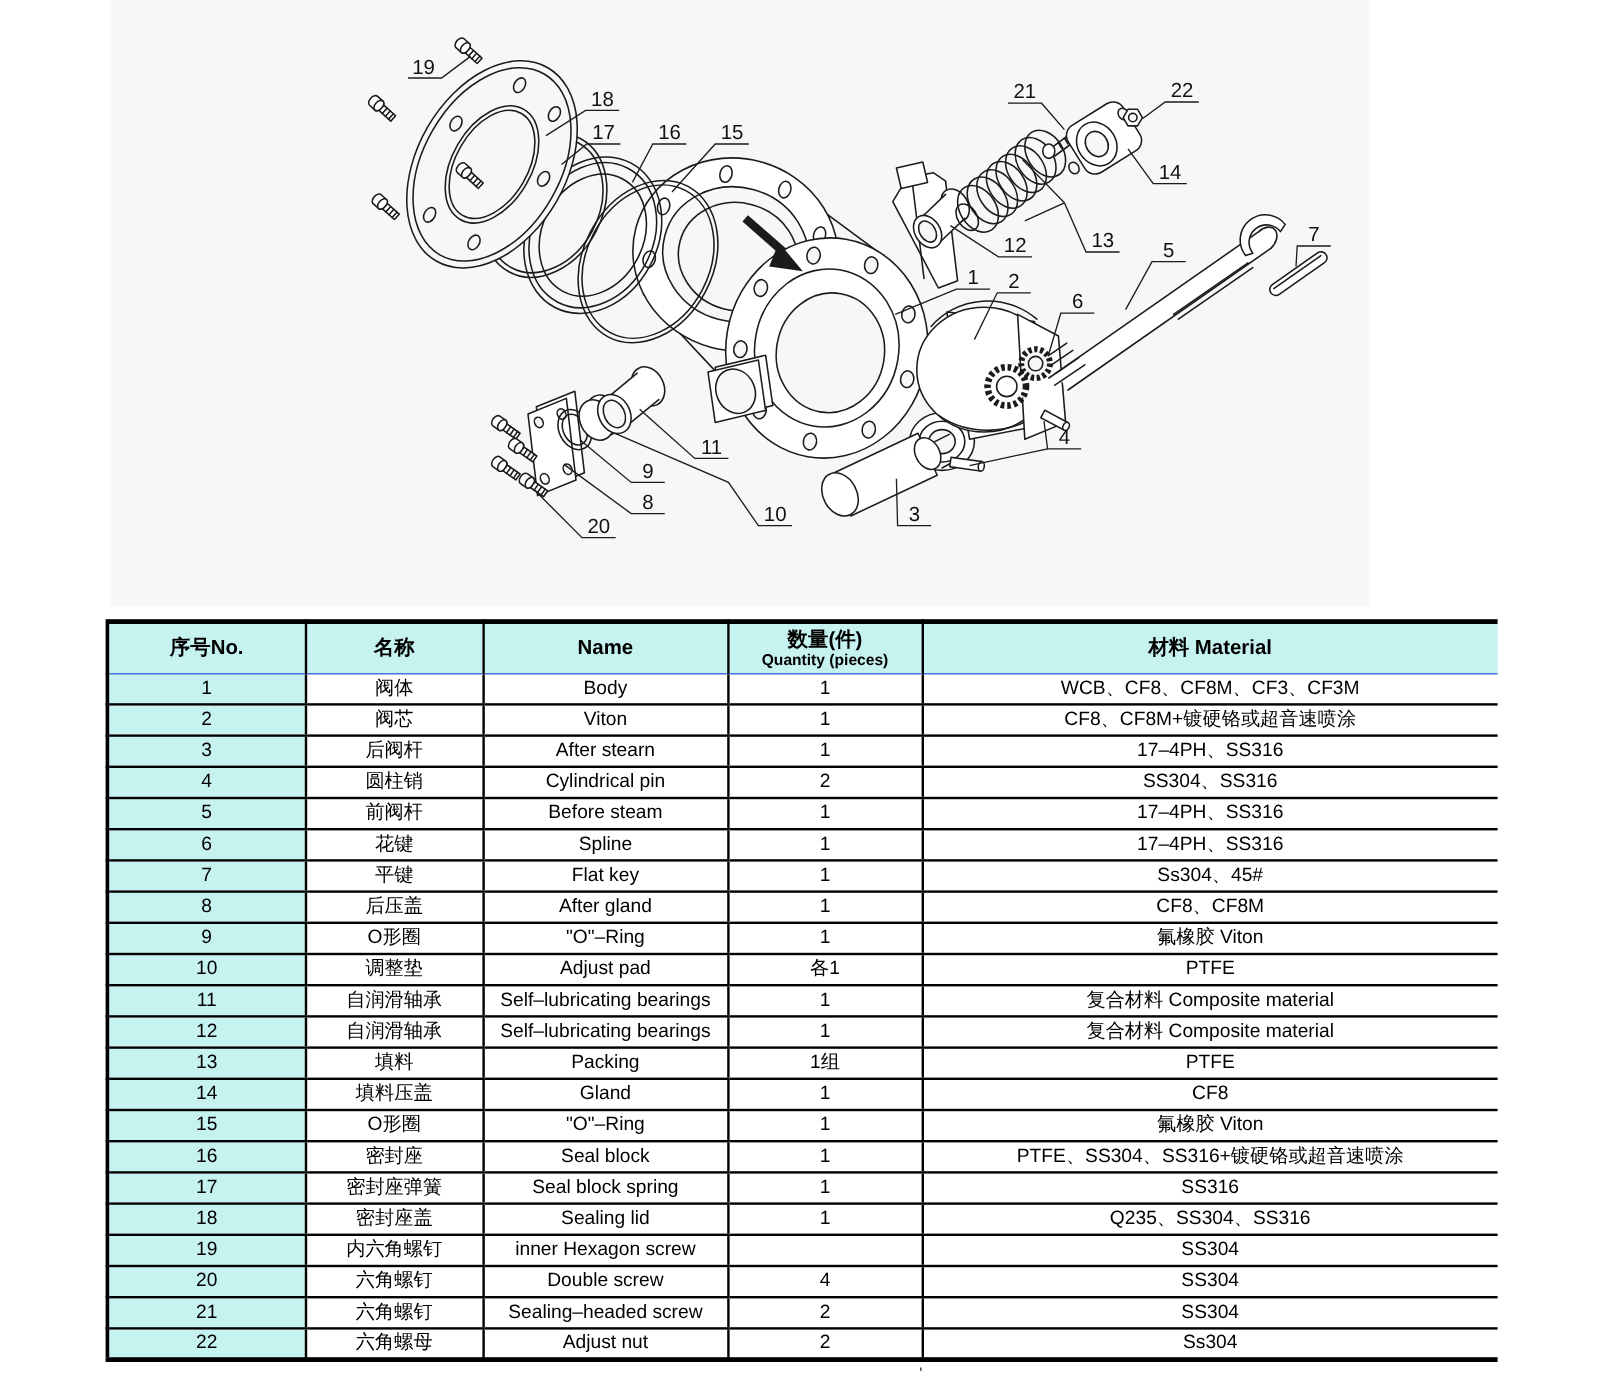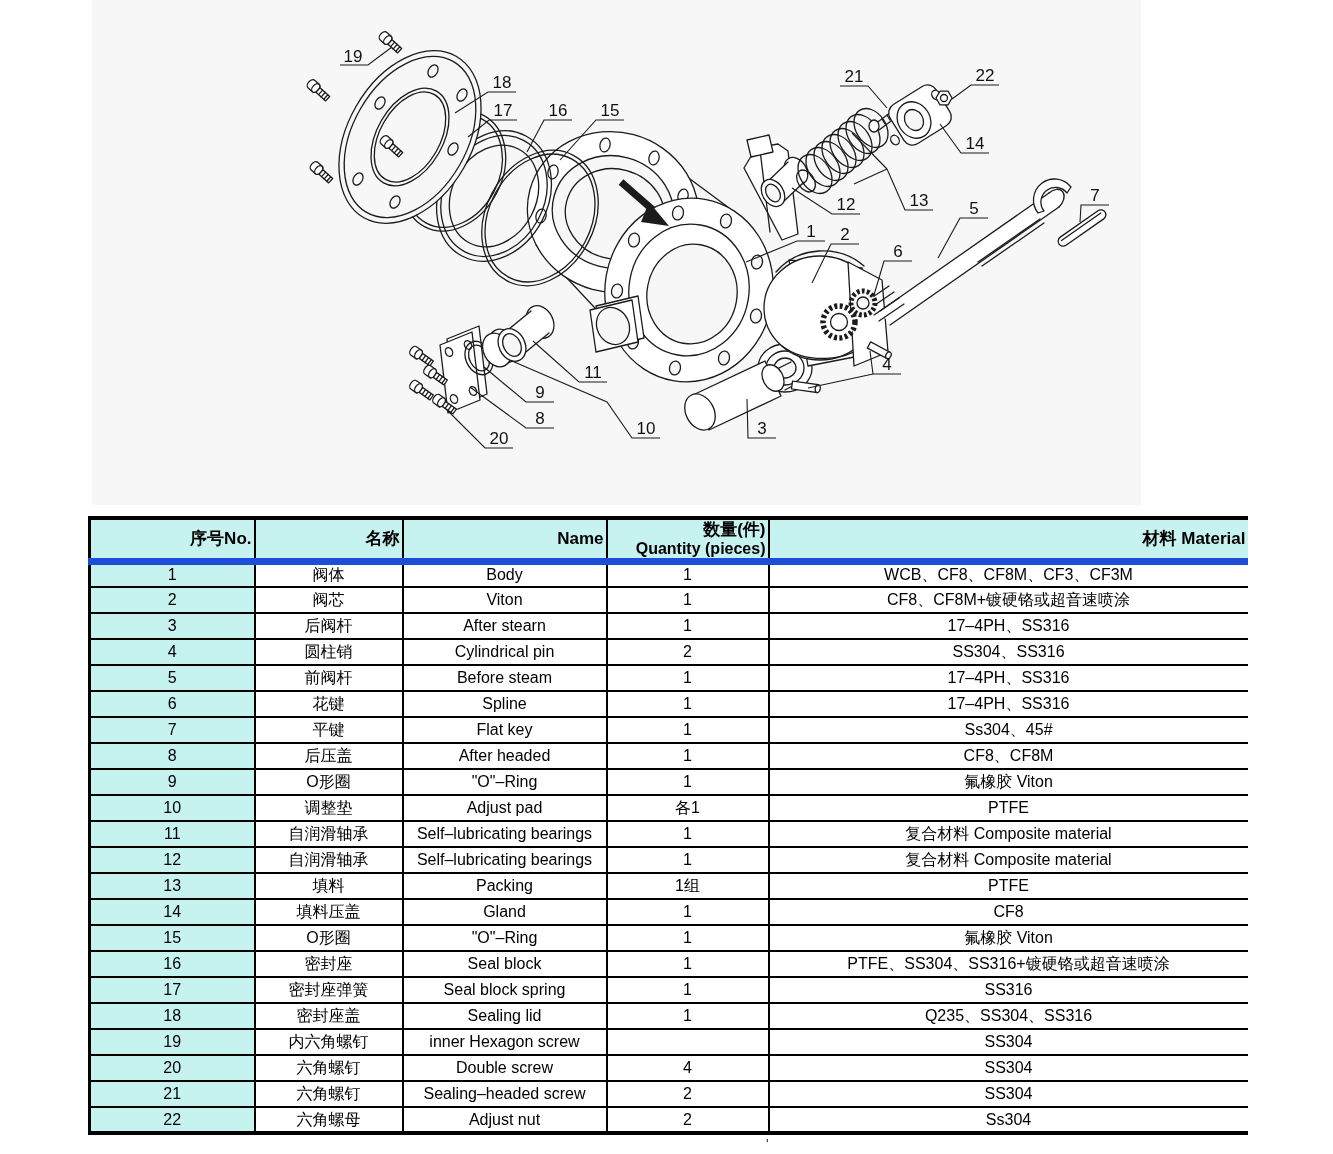--- a/index.html
+++ b/index.html
@@ -9,24 +9,24 @@
   svg .ln { stroke:#1b1b1b; stroke-width:1.3; fill:none; stroke-linejoin:round; stroke-linecap:round; }
   svg .fw { fill:#fff; }
   svg .fb { fill:#f7f7f7; }
   svg .lead { stroke:#1b1b1b; stroke-width:1.1; fill:none; }
   svg text.plabel { font-family:"Liberation Sans",sans-serif; font-size:17px; fill:#111; text-anchor:middle; }
   .ptable { position:absolute; left:88px; top:516px; width:1158px; border-collapse:collapse; table-layout:fixed;
             border-top:4px solid #000; border-bottom:4px solid #000; border-left:3px solid #000; color:#000; }
   .ptable th, .ptable td { border-bottom:2px solid #000; border-left:2px solid #000; text-align:center; vertical-align:middle;
             font-size:16px; line-height:1.15; padding:0 2px; overflow:hidden; white-space:nowrap; }
   .ptable th:first-child, .ptable td:first-child { border-left:none; }
-  .ptable thead th { height:43px; border-bottom:7px solid #1d4ed8; background:var(--header-bg,#c6f2f0); font-weight:bold; font-size:17px;text-align:right; }
+  .ptable thead th { height:43px; border-bottom:1px solid #1d4ed8; background:var(--header-bg,#c6f2f0); font-weight:bold; font-size:17px; }
   .ptable tbody td { height:26px; background:#fff; }
   .ptable tbody td:first-child { background:var(--header-bg,#c6f2f0); }
-  .qty-sub { display:block; font-size:16px; font-weight:bold; }
+  .qty-sub { display:block; font-size:13px; font-weight:bold; }
   .stray { position:absolute; left:766px; top:1136px; font-size:14px; color:#333; }
 </style>
 </head>
 <body>
 
 <div class="diagram-panel">
 <svg viewBox="0 0 1049 505" xmlns="http://www.w3.org/2000/svg">
   <defs>
     <g id="screwA">
       <path class="ln fw" d="M-9,-5 A3.2,5 0 0 0 -9,5 L-3,5 A3.2,5 0 0 0 -3,-5 Z"></path>
@@ -341,21 +341,21 @@
       <tr>
         <td>7</td>
         <td>平键</td>
         <td>Flat key</td>
         <td>1</td>
         <td>Ss304、45#</td>
       </tr>
       <tr>
         <td>8</td>
         <td>后压盖</td>
-        <td>After headed</td>
+        <td>After gland</td>
         <td>1</td>
         <td>CF8、CF8M</td>
       </tr>
       <tr>
         <td>9</td>
         <td>O形圈</td>
         <td>"O"–Ring</td>
         <td>1</td>
         <td>氟橡胶 Viton</td>
       </tr>

